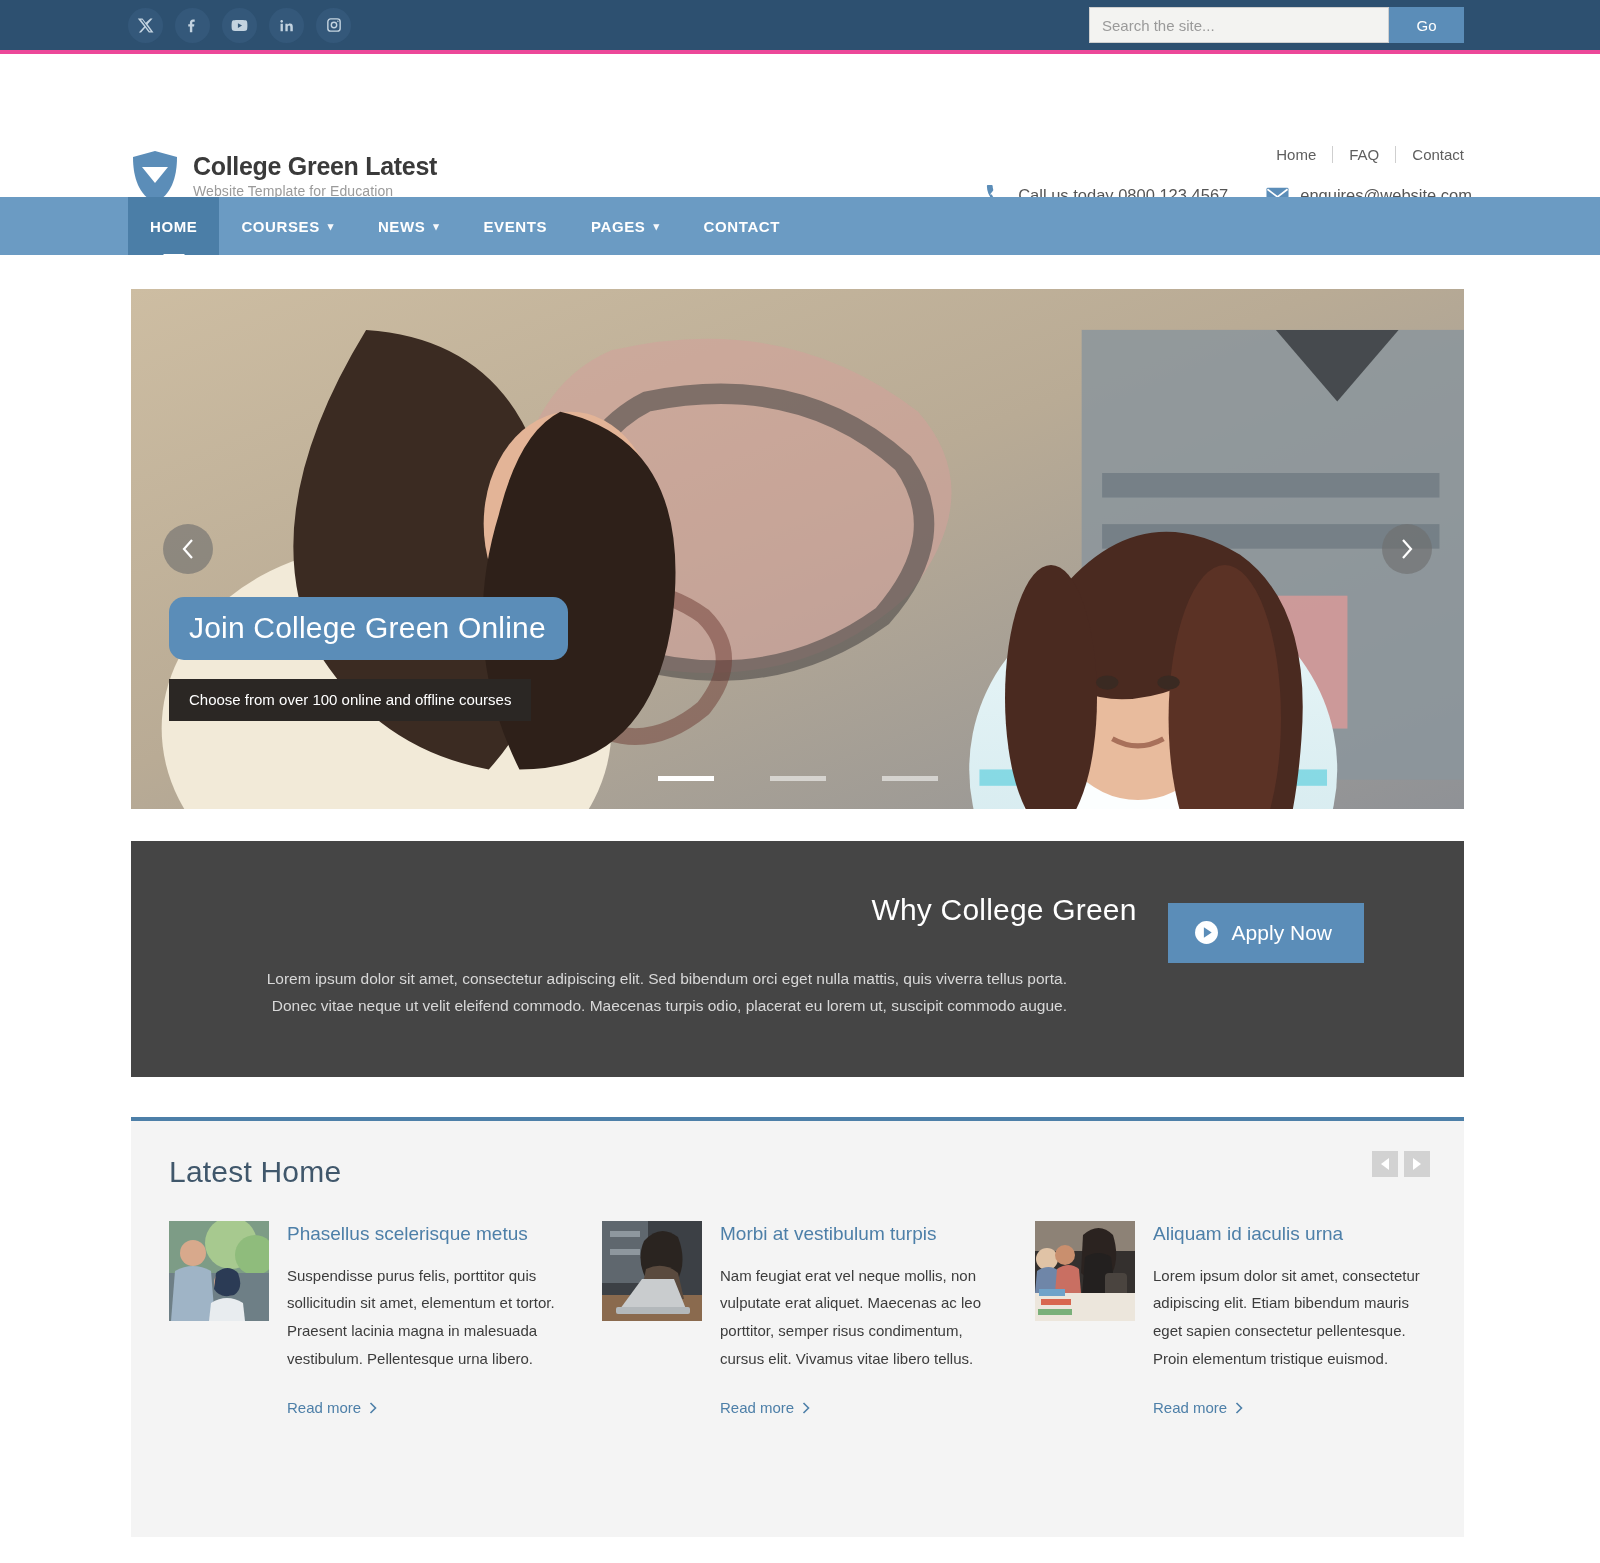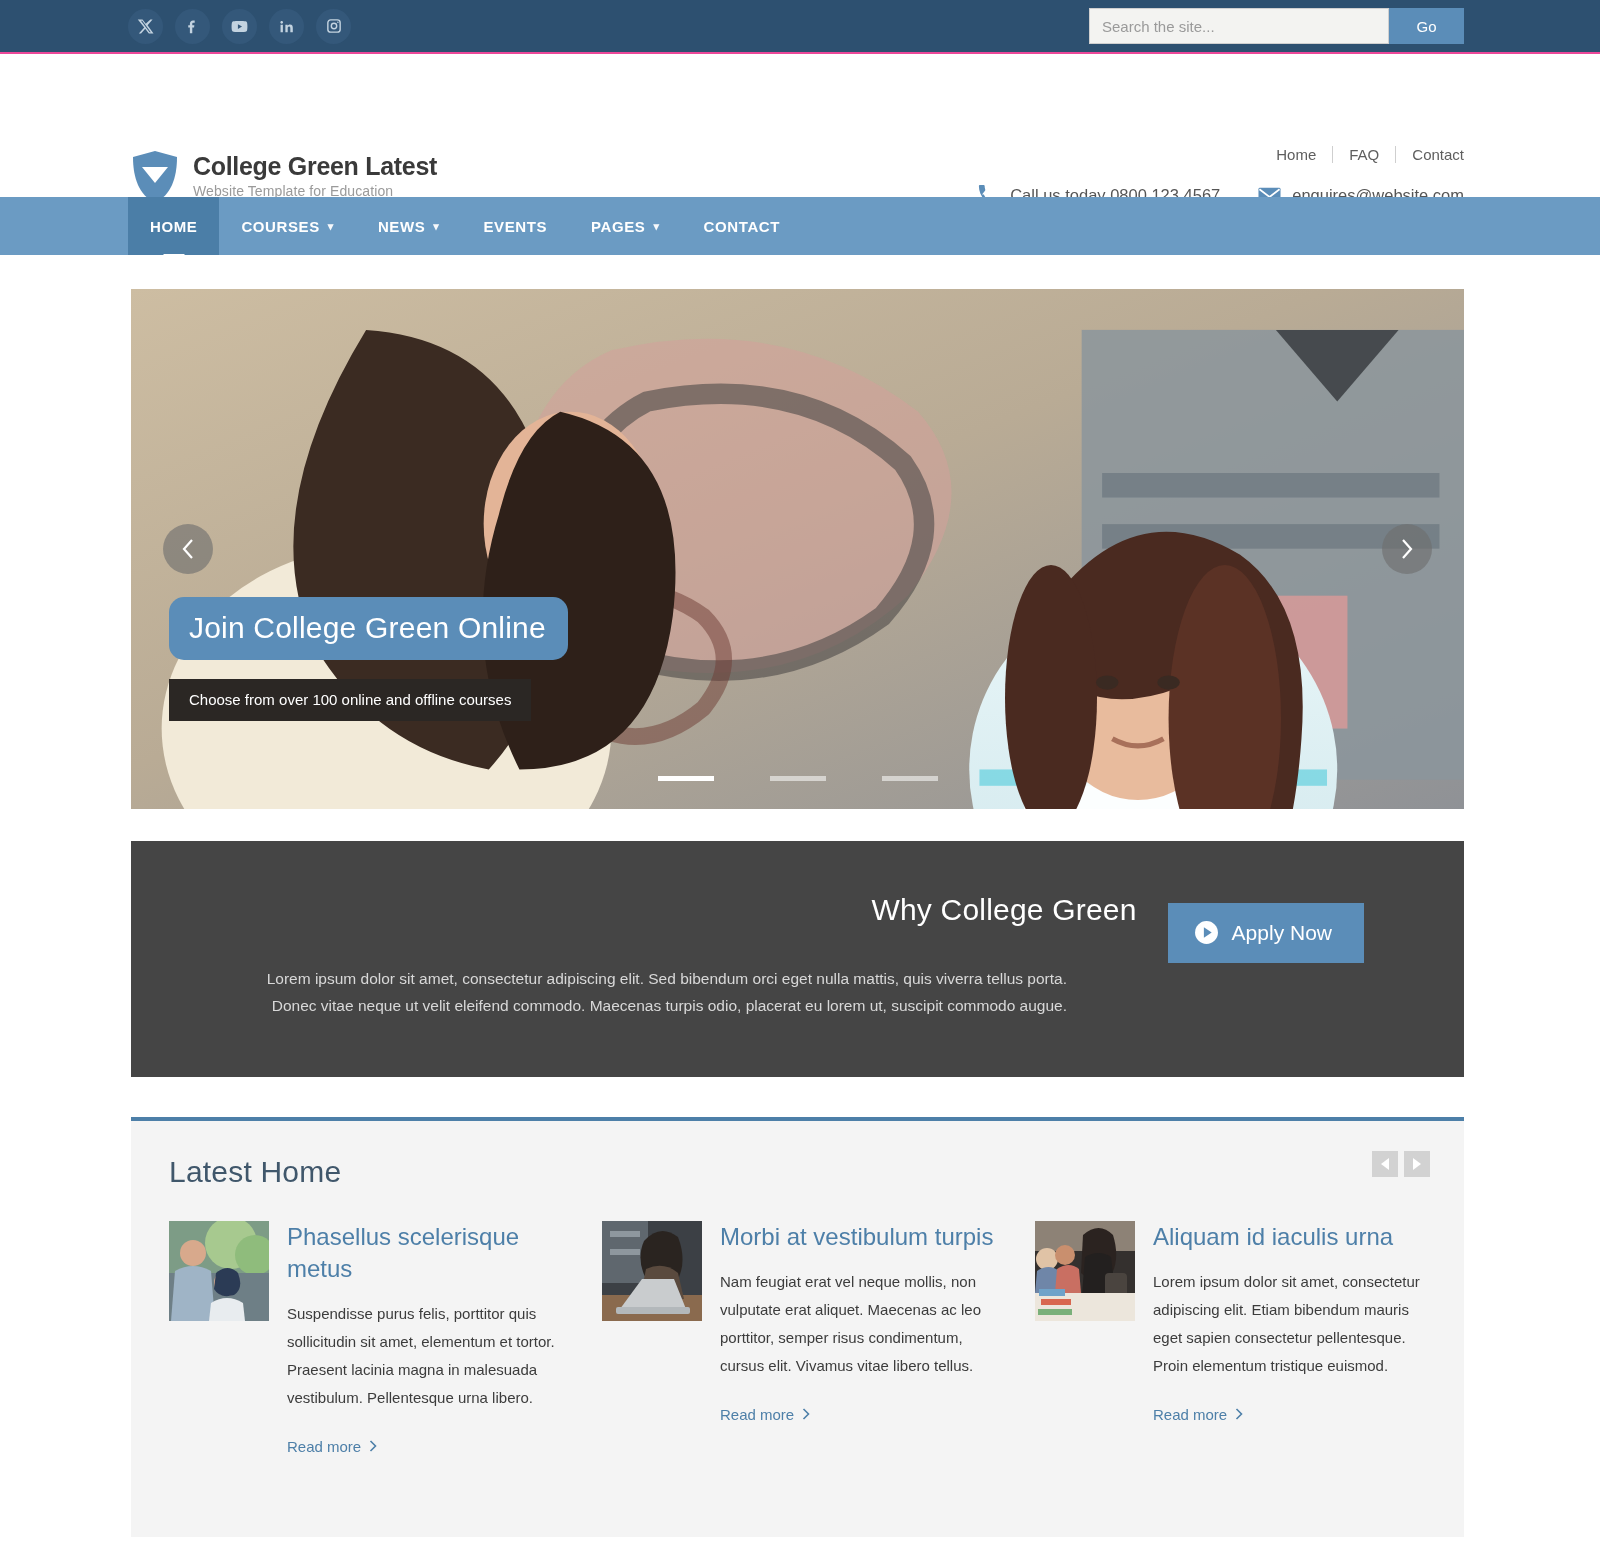--- a/index.html
+++ b/index.html
@@ -7,21 +7,21 @@
     width: 1600px;
     background: #ffffff;
     font-family: "Liberation Sans", sans-serif;
   }
   body { width: 1600px; min-height: 1563px; overflow: hidden; }
 
   
   .topbar {
     height: 54px;
     background: #2d5070;
-    border-bottom: 2px solid #ec4899;
+    border-bottom: 4px solid #ec4899;
     display: flex;
     align-items: center;
     padding: 0 136px 0 128px;
     position: relative;
   }
   .social-row { display: flex; align-items: center; gap: 12px; }
   .social-btn {
     width: 35px; height: 35px; border-radius: 50%;
     background: #34587a;
     display: flex; align-items: center; justify-content: center;
@@ -79,21 +79,21 @@
     position: absolute; right: 136px; top: 92px;
     display: flex; align-items: center; gap: 0;
     font-size: 15px; color: #5e5e5e;
   }
   .util-links a {
     color: #5e5e5e; text-decoration: none; padding: 0 16px;
   }
   .util-links a:last-child { padding-right: 0; }
   .util-sep { width: 1px; height: 17px; background: #cfcfcf; }
   .contact-row {
-    position: absolute; right: 136px; top: 131px;
+    position: absolute; right: 128px; top: 131px;
     display: flex; align-items: center; gap: 38px;
     font-size: 16.5px; color: #555;
   }
   .contact-item { display: flex; align-items: center; gap: 11px; }
 
   
   .navbar {
     height: 58px;
     background: #6b9bc3;
     padding: 0 136px 0 128px;
@@ -227,21 +227,21 @@
     display: flex; gap: 38px;
     margin-top: 32px;
   }
   .news-item { width: 404px; display: flex; gap: 18px; align-items: flex-start; }
   .news-thumb {
     width: 100px; height: 100px; flex: none;
     overflow: hidden; background: #b9c3c7;
   }
   .news-body { flex: 1; }
   .news-item-title {
-    font-size: 24px; color: #4d7fa8; font-weight: normal;
+    font-size: 19px; color: #4d7fa8; font-weight: normal;
     line-height: 1.33; margin-bottom: 15px;
   }
   .news-text {
     font-size: 15px; color: #3c3c3c; line-height: 1.86;
   }
   .read-more {
     display: inline-flex; align-items: center; gap: 8px;
     color: #4d7fa8; font-size: 15px; text-decoration: none;
     margin-top: 26px; cursor: pointer;
   }

